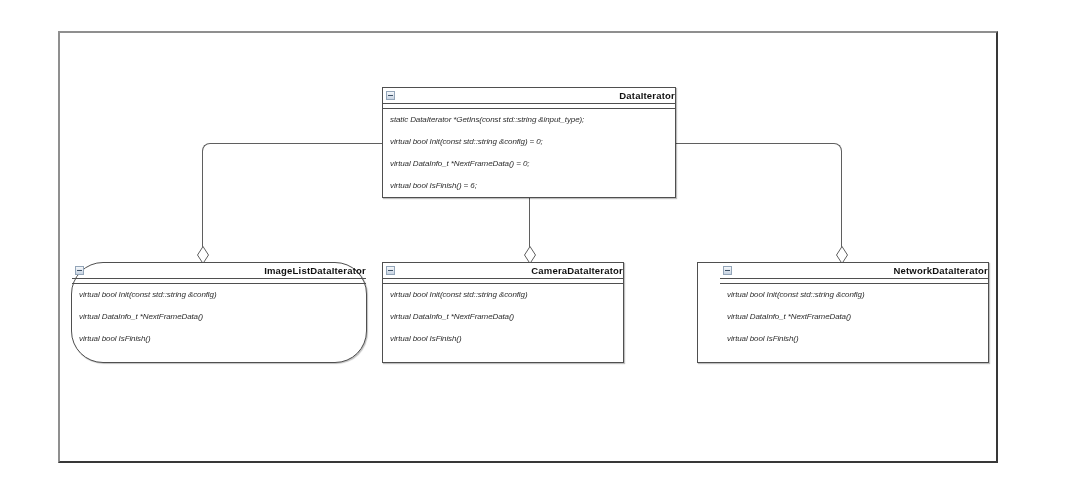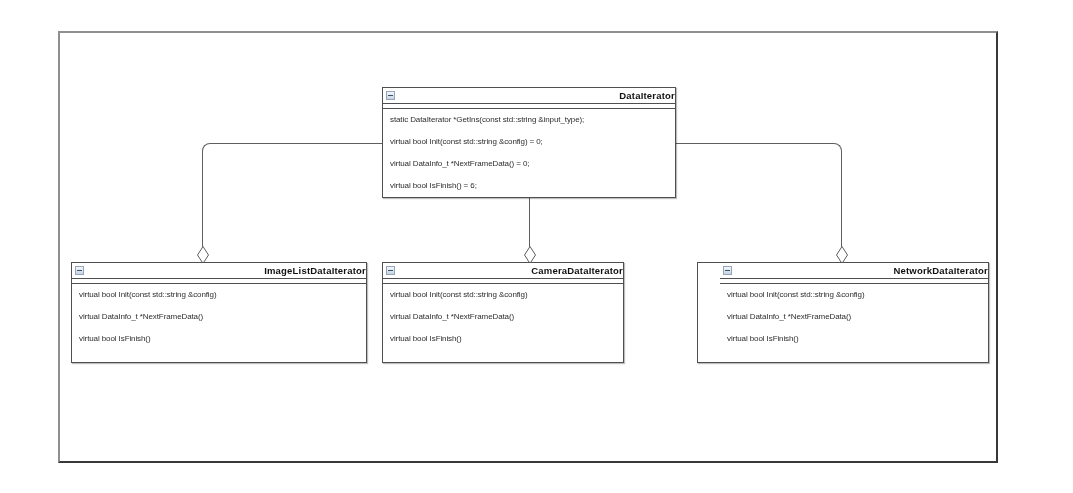--- a/index.html
+++ b/index.html
@@ -45,21 +45,21 @@
   .diamond-right { left: 836px; top: 246px; }
   
   .uml-class {
     position: absolute;
     box-sizing: border-box;
     background: #ffffff;
     border: 1px solid var(--box-border, #4f4f4f);
     box-shadow: 1px 1px 1px rgba(0,0,0,0.25);
   }
   .box-base      { left: 382px; top: 87px;  width: 294px; height: 111px; }
-  .box-imagelist { left: 71px;  top: 262px; width: 296px; height: 101px; }
+  .box-imagelist { left: 71px;  top: 262px; width: 296px; height: 101px; border-radius: 32px; }
   .box-camera    { left: 382px; top: 262px; width: 242px; height: 101px; }
   .box-network   { left: 697px; top: 262px; width: 292px; height: 101px; padding-left: 22px; }
   .uml-header {
     position: relative;
     height: 15px;
     border-bottom: 1px solid var(--box-border, #4f4f4f);
   }
   .collapse-icon {
     position: absolute;
     left: 3px; top: 3px;
@@ -78,21 +78,21 @@
     font-size: 9.5px;
     line-height: 15px;
     letter-spacing: 0.2px;
     color: var(--title-text, #111111);
     white-space: nowrap;
   }
   .uml-attrs {
     height: 4px;
     border-bottom: 1px solid var(--box-border, #4f4f4f);
   }
-  .uml-methods { padding: 0 7px; }
+  .uml-methods { padding: 0 7px; font-style: italic; }
   .uml-method {
     font-size: 8px;
     line-height: 22px;
     letter-spacing: -0.1px;
     color: var(--method-text, #2e2e2e);
     white-space: nowrap;
     overflow: hidden;
   }
 </style>
 </head>

